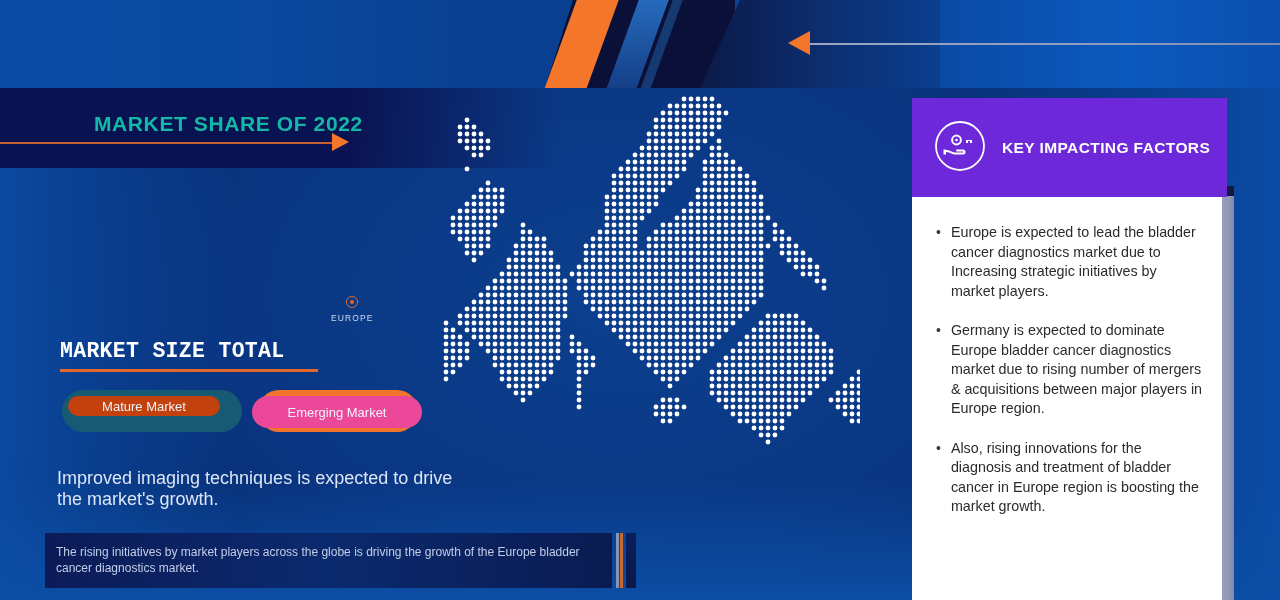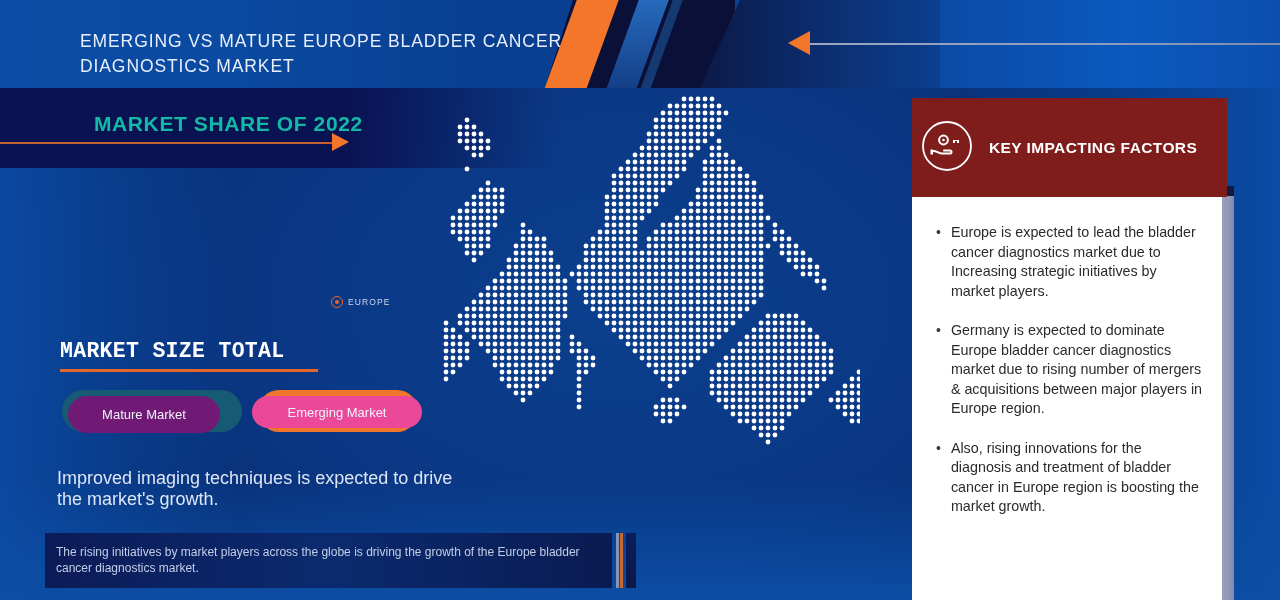--- a/index.html
+++ b/index.html
@@ -91,21 +91,21 @@
   .share-line {
     position:absolute; left:0px; top:142px; width:334px; height:2px; background:#c2602f;
   }
   .share-arrow {
     position:absolute; left:332px; top:133px; width:0;height:0;
     border-top:9px solid transparent;border-bottom:9px solid transparent;
     border-left:17px solid #f4762a;
   }
 
   
-  .eu-marker { position:absolute; left:331px; top:296px; display:flex; align-items:center; gap:5px; }
+  .eu-marker { position:absolute; left:331px; top:296px; display:flex; align-items:center; gap:5px;flex-direction:column; }
   .eu-ring {
     width:12px;height:12px;border-radius:50%;border:1.6px solid #e2672c;
     display:flex;align-items:center;justify-content:center;
   }
   .eu-ring i { width:4px;height:4px;border-radius:50%;background:#e2672c;display:block; }
   .eu-label { color:#cfd8ee; font-size:8.5px; letter-spacing:1.1px; }
 
   
   .mst-title {
     position:absolute; left:60px; top:339px; color:#fff;
@@ -113,21 +113,21 @@
   }
   .mst-rule { position:absolute; left:60px; top:369px; width:258px; height:2.5px; background:#e2672c; }
   .badge-shadow { position:absolute; border-radius:22px; }
   .badge-pill {
     position:absolute; border-radius:22px; display:flex; align-items:center;
     justify-content:center; color:#eef3fb; font-size:13px;
   }
 
   
   #mature-shadow { left:62px; top:390px; width:180px; height:42px; background:#175a74; }
-  #mature-pill   { left:68px; top:396px; width:152px; height:37px; background:#701a75; }
+  #mature-pill   { left:68px; top:396px; width:152px; height:20px; background:#c2410c; }
   
   #emerging-shadow { left:258px; top:390px; width:160px; height:42px; background:#f1762c; }
   #emerging-pill   { left:252px; top:396px; width:170px; height:32px; background:#ec4899; }
 
   
   .desc {
     position:absolute; left:57px; top:468px; width:400px;
     color:#dde6f6; font-size:18px; line-height:21px;
   }
 
@@ -152,22 +152,22 @@
   
   .panel { position:absolute; left:912px; top:98px; width:315px; height:502px; }
   .panel-shadow {
     position:absolute; left:1221px; top:186px; width:13px; height:414px;
     background:linear-gradient(90deg,#98a2be 0%, #8d97b5 70%, #7d88a8 100%);
   }
   .panel-shadow-top {
     position:absolute; left:1221px; top:186px; width:13px; height:10px; background:#131a3f;
   }
   .panel-header {
-    position:absolute; left:0; top:0; width:315px; height:99px; background:#7f1d1d;
-    display:flex; align-items:center; gap:16px; padding-left:9px;
+    position:absolute; left:0; top:0; width:315px; height:99px; background:#6d28d9;
+    display:flex; align-items:center; gap:16px; padding-left:22px;
   }
   .panel-title { color:#fff; font-size:15.5px; font-weight:700; letter-spacing:.4px; }
   .panel-body {
     position:absolute; left:0; top:99px; width:310px; height:403px;
     background:#fff; padding:26px 18px 0 24px;
   }
   .bullet { display:flex; gap:10px; margin-bottom:20px; }
   .bullet-dot { color:#3a3a3a; font-size:14px; line-height:19.5px; }
   .bullet-text { color:#2b2b2b; font-size:14.3px; line-height:19.5px; }
 </style>
@@ -182,21 +182,20 @@
   <div class="bg-bottom-fade"></div>
 
   <div class="top-band">
     <div class="band-dark-wedge"></div>
     <div class="band-dark-wedge2"></div>
     <div class="stripe-orange"></div>
     <div class="stripe-blue"></div>
     <div class="stripe-blue2"></div>
   </div>
 
-  <div class="hdr-title">EMERGING VS MATURE EUROPE BLADDER CANCER DIAGNOSTICS MARKET</div>
 
   <div class="hdr-arrow-line"></div>
   <div class="hdr-arrow-head"></div>
 
   <div class="navy-band"></div>
   <div class="share-title">MARKET SHARE OF 2022</div>
   <div class="share-line"></div>
   <div class="share-arrow"></div>
 
   <div id="map">

